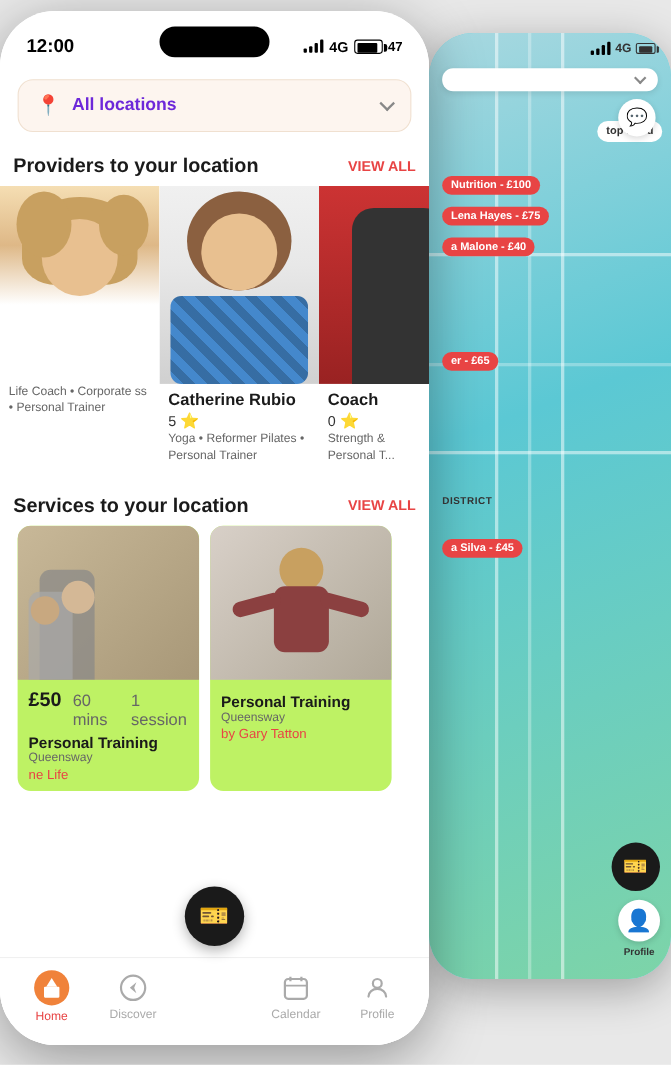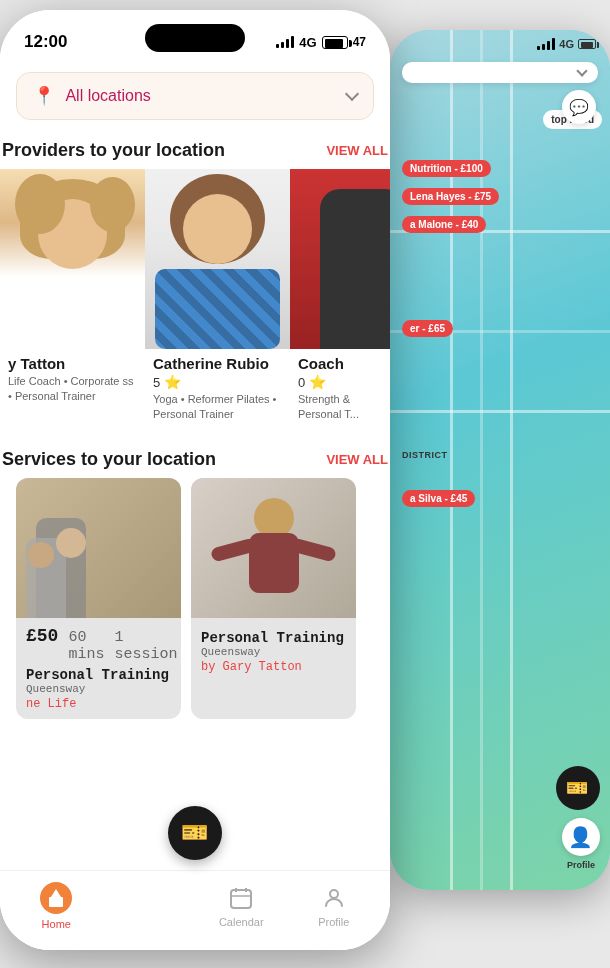--- a/index.html
+++ b/index.html
@@ -248,37 +248,37 @@
       gap: 10px;
       border: 1px solid #f0e0d0;
     }
     .location-pin {
       color: #e84444;
       font-size: 18px;
     }
     .location-text {
       flex: 1;
       font-size: 16px;
-      color: #be185d;
-      font-weight: 400;
+      color: #6d28d9;
+      font-weight: 700;
     }
     .chevron-down {
       width: 10px; height: 10px;
       border-right: 2px solid #888;
       border-bottom: 2px solid #888;
       transform: rotate(45deg);
       margin-top: -4px;
     }
 
     
     .section-header {
       display: flex;
       justify-content: space-between;
       align-items: center;
-      padding: 10px 2px 8px;
+      padding: 10px 12px 8px;
     }
     .section-title {
       font-size: 18px;
       font-weight: 600;
       color: #1a1a1a;
     }
     .view-all-btn {
       font-size: 13px;
       font-weight: 700;
       color: #e84444;
@@ -327,22 +327,21 @@
     .services-scroll {
       display: flex;
       gap: 10px;
       padding: 0 16px 8px;
     }
     .service-card {
       min-width: 165px;
       max-width: 165px;
       border-radius: 12px;
       overflow: hidden;
-      background: #e5e5e5;
-      font-family: Liberation Mono, monospace;
+      background: #bef264;
     }
     .service-info {
       padding: 8px 10px;
     }
     .service-price {
       font-size: 18px;
       font-weight: 700;
       color: #1a1a1a;
     }
     .service-meta {
@@ -670,21 +669,20 @@
         <div class="provider-card">
           <div class="person1-img">
 
             <div class="person1-hair"></div>
             <div class="person1-face"></div>
             <div class="person1-body"></div>
 
             <div style="position:absolute; top:5px; left:15px; width:50px; height:60px; background:#c8a060; border-radius:50%;"></div>
             <div style="position:absolute; top:8px; right:10px; width:45px; height:55px; background:#c8a060; border-radius:50%;"></div>
           </div>
-          <div class="provider-name">y Tatton</div>
           <div class="provider-tags">Life Coach • Corporate
 ss • Personal Trainer</div>
         </div>
 
         <div class="provider-card">
           <div class="person2-img">
             <div class="person2-hair"></div>
             <div class="person2-face"></div>
             <div class="person2-top"></div>
             <div class="person2-top-pattern"></div>
@@ -767,20 +765,29 @@
 
     <div class="bottom-nav">
 
       <div class="nav-item">
         <div class="home-blob">
           <div class="home-icon-inner"></div>
         </div>
         <span class="nav-label active">Home</span>
       </div>
 
+      <div class="nav-item">
+        <div class="nav-icon">
+          <svg width="26" height="26" viewBox="0 0 26 26" fill="none">
+            <circle cx="13" cy="13" r="11" stroke="#aaa" stroke-width="2"></circle>
+            <polygon points="16,8 10,13 16,18 14,13" fill="#aaa"></polygon>
+          </svg>
+        </div>
+        <span class="nav-label">Discover</span>
+      </div>
 
       <div class="nav-item" style="visibility:hidden;">
         <div class="nav-icon"></div>
         <span class="nav-label"></span>
       </div>
 
       <div class="nav-item">
         <div class="nav-icon">
           <svg width="24" height="24" viewBox="0 0 24 24" fill="none">
             <rect x="2" y="4" width="20" height="18" rx="3" stroke="#aaa" stroke-width="2"></rect>

